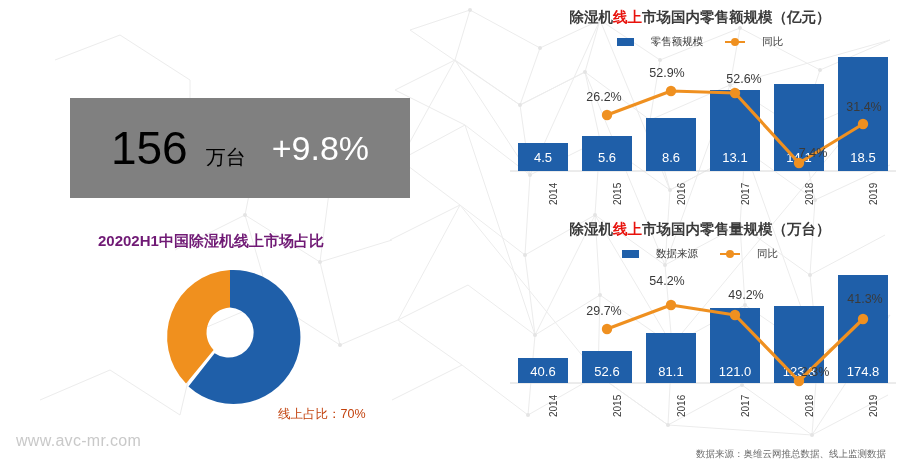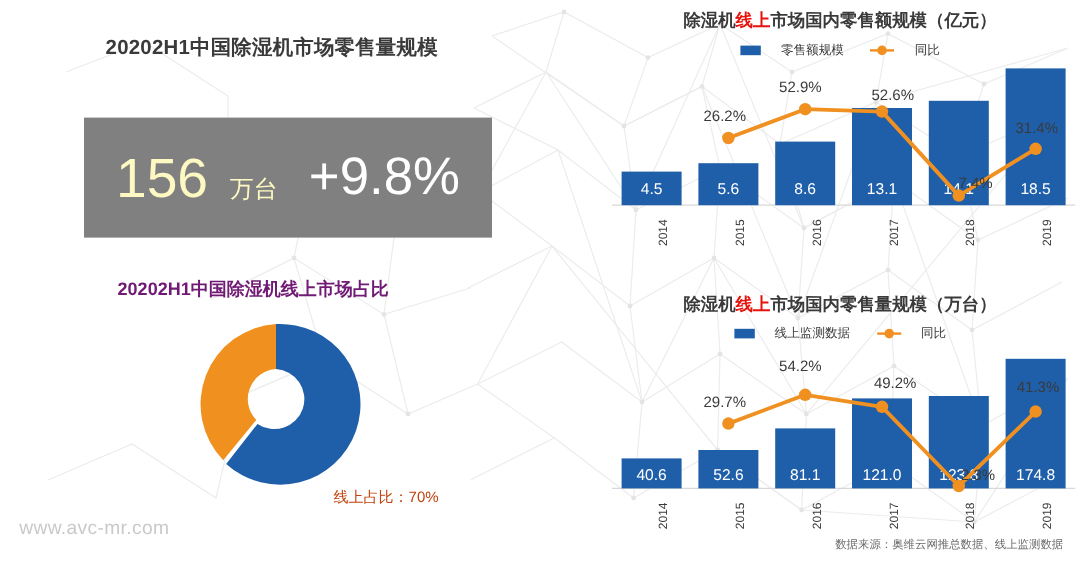--- a/index.html
+++ b/index.html
@@ -24,41 +24,41 @@
     letter-spacing:0.2px; white-space:nowrap;
   }
 
   .kpi-box {
     position:absolute; left:70px; top:98px;
     width:340px; height:100px;
     background:#808080;
     display:flex; align-items:center; justify-content:center;
     gap:26px;
   }
-  .kpi-main { color:#fef9c3; font-size:46px; font-weight:300; line-height:1; display:flex; align-items:baseline; }
+  .kpi-main { color:#000000; font-size:46px; font-weight:300; line-height:1; display:flex; align-items:baseline; }
   .kpi-unit { font-size:20px; font-weight:400; margin-left:18px; }
-  .kpi-growth { color:#ffffff; font-size:44px; font-weight:300; line-height:1; }
+  .kpi-growth { color:#ffffff; font-size:34px; font-weight:300; line-height:1; }
 
   .title-donut {
     position:absolute; left:98px; top:232px;
     font-size:15px; font-weight:bold; color:#701a75;
     white-space:nowrap;
   }
   .donut-wrap { position:absolute; left:155px; top:262px; width:150px; height:150px; }
   .donut-caption {
     position:absolute; left:278px; top:406px;
     font-size:12.5px; color:#c2410c; white-space:nowrap;
   }
 
   
   .right-col { position:absolute; left:500px; top:0; width:400px; height:440px; }
 
   .chart-block { position:absolute; left:0; width:400px; }
   .chart-block.top { top:8px; height:200px; }
-  .chart-block.bottom { top:244px; height:200px; }
+  .chart-block.bottom { top:220px; height:200px; }
 
   .chart-title {
     font-size:14.5px; font-weight:bold; color:#3a3a3a;
     text-align:center; white-space:nowrap;
   }
   .chart-title .hl { color:#e8120c; }
 
   .legend {
     display:flex; justify-content:center; align-items:center;
     gap:22px; margin-top:8px;
@@ -156,21 +156,20 @@
     <circle cx="320" cy="262" r="2"></circle>
       <circle cx="270" cy="300" r="2"></circle>
     <circle cx="340" cy="345" r="2"></circle>
   </g>
 </svg>
 
 <div class="page">
 
   <div class="left-col">
 
-    <div class="title-left">20202H1中国除湿机市场零售量规模</div>
 
     <div class="kpi-box">
       <div class="kpi-main">
         <span>156</span>
         <span class="kpi-unit">万台</span>
       </div>
       <div class="kpi-growth">+9.8%</div>
     </div>
 
     <div class="title-donut">20202H1中国除湿机线上市场占比</div>
@@ -253,21 +252,21 @@
     </div>
 
     <div class="chart-block bottom">
       <div class="chart-title">
         <span>除湿机</span><span class="hl">线上</span><span>市场国内零售量规模（万台）</span>
       </div>
 
       <div class="legend">
         <div class="legend-item">
           <span class="lg-swatch"></span>
-          <span>线上监测数据</span>
+          <span>数据来源</span>
         </div>
         <div class="legend-item">
           <span class="lg-line"></span>
           <span>同比</span>
         </div>
       </div>
 
       <div class="plot">
         <svg width="400" height="152" viewBox="0 0 400 152" xmlns="http://www.w3.org/2000/svg">
           <line x1="10" y1="120" x2="396" y2="120" stroke="#d8d8d8" stroke-width="1"></line>

